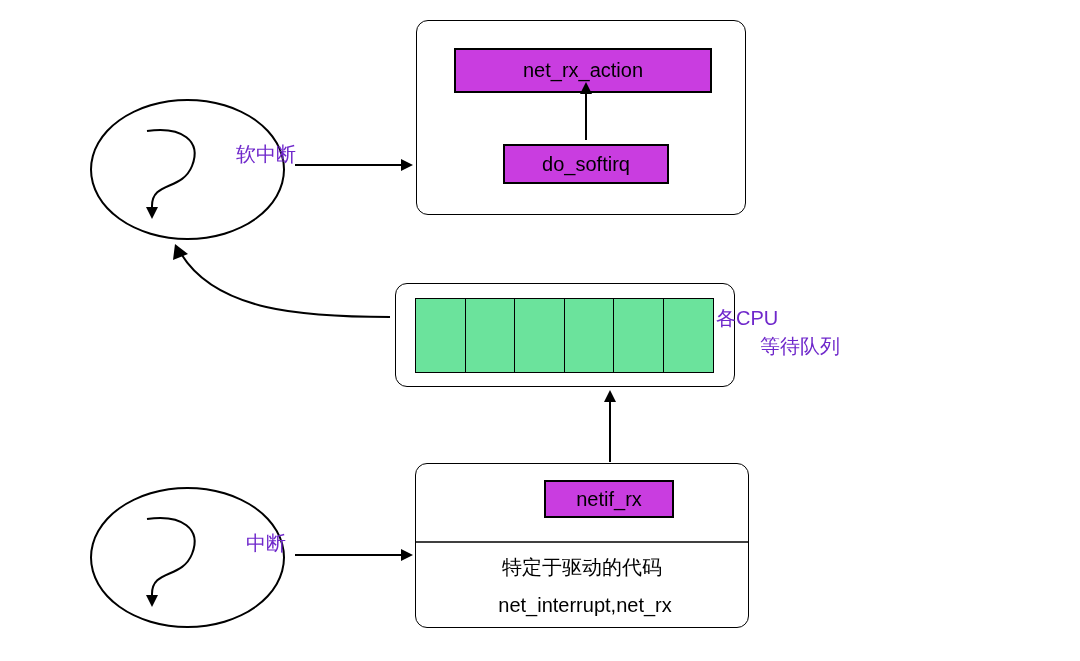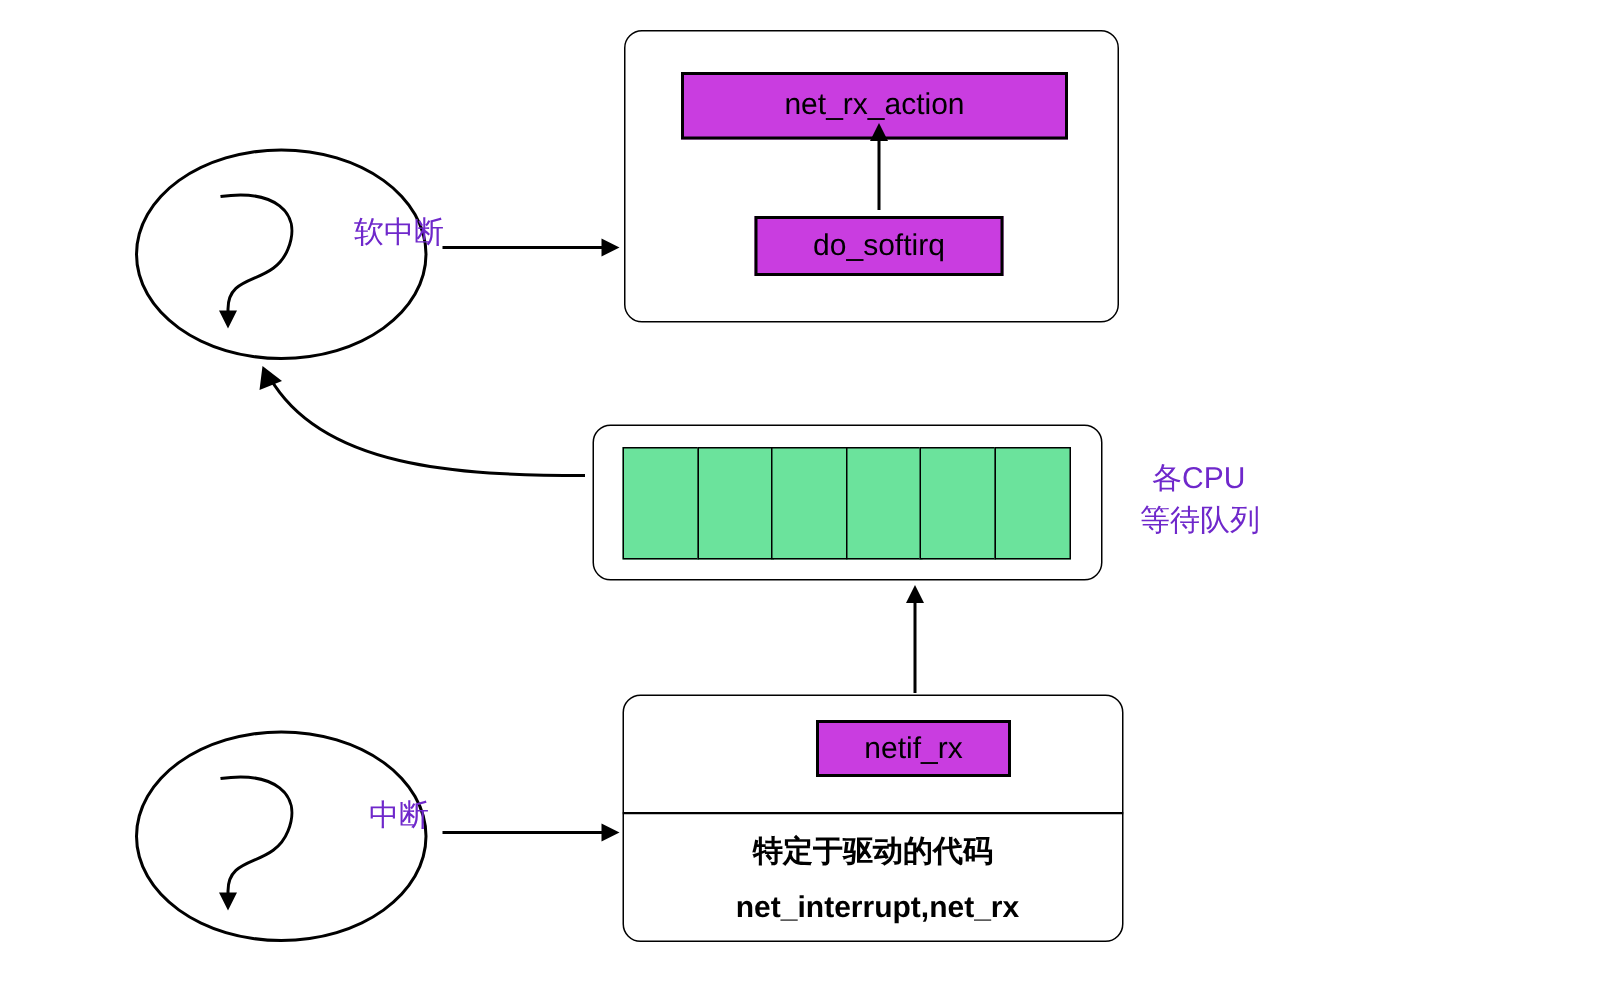--- a/index.html
+++ b/index.html
@@ -59,21 +59,20 @@
   .arrow {
     position: absolute;
     pointer-events: none;
   }
   .boxtext {
     position: absolute;
     font-size: 20px;
     color: #000;
     text-align: center;
     width: 100%;
-    font-weight: bold;
   }
 </style>
 </head>
 <body>
 
 <div class="ellipse" style="left:90px; top:99px; width:195px; height:141px;">
   <svg width="195" height="141">
     <path d="M55 30 C90 25, 110 40, 100 65 C90 90, 60 80, 60 105 L60 112" fill="none" stroke="#000" stroke-width="2"></path>
     <polygon points="60,118 54,106 66,106" fill="#000"></polygon>
   </svg>
@@ -104,21 +103,21 @@
 
 <div class="queue" style="left:415px; top:298px;">
   <div class="queue-cell"></div>
   <div class="queue-cell"></div>
   <div class="queue-cell"></div>
   <div class="queue-cell"></div>
   <div class="queue-cell"></div>
   <div class="queue-cell"></div>
 </div>
 
-<div class="label" style="left:768px; top:305px;text-align:center;">各CPU</div>
+<div class="label" style="left:716px; top:305px;text-align:center;">各CPU</div>
 <div class="label" style="left:760px; top:333px;">等待队列</div>
 
 <svg class="arrow" style="left:155px; top:232px; width:250px; height:100px;">
   <path d="M235 85 C150 85, 60 80, 25 20" fill="none" stroke="#000" stroke-width="2"></path>
   <polygon points="20,12 18,28 33,22" fill="#000"></polygon>
 </svg>
 
 <div class="ellipse" style="left:90px; top:487px; width:195px; height:141px;">
   <svg width="195" height="141">
     <path d="M55 30 C90 25, 110 40, 100 65 C90 90, 60 80, 60 105 L60 112" fill="none" stroke="#000" stroke-width="2"></path>

